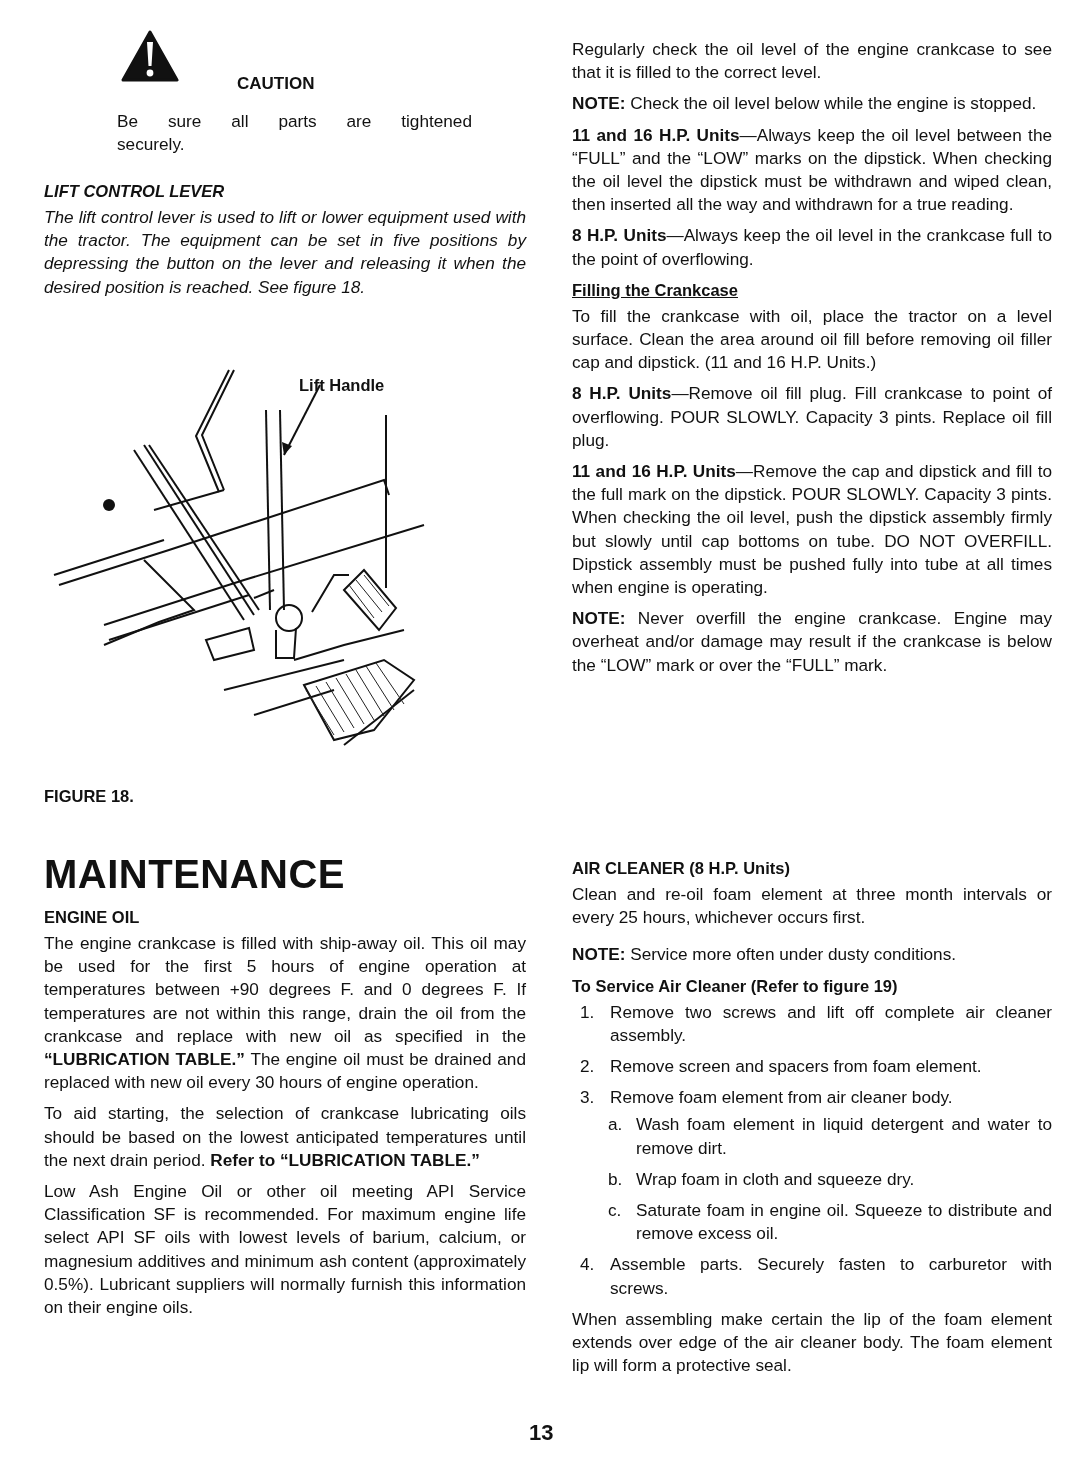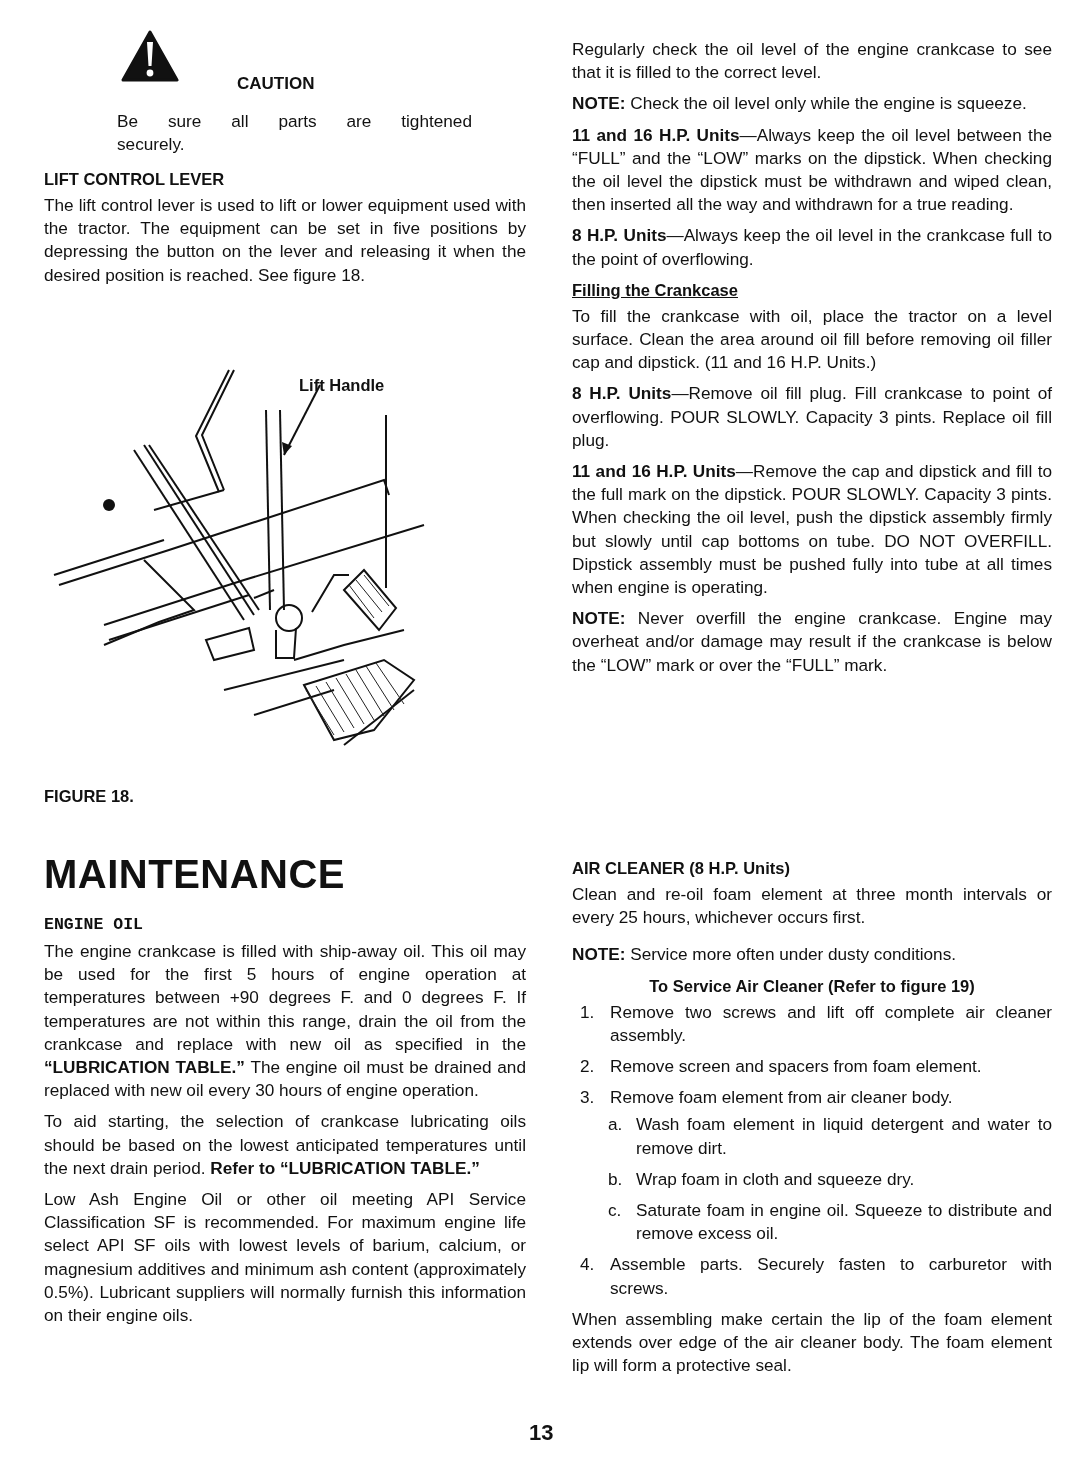--- a/index.html
+++ b/index.html
@@ -30,21 +30,21 @@
 <div class="caution-box">
   <svg style="position:absolute;left:16px;top:0;" width="58" height="52" viewBox="0 0 58 52">
     <path d="M29 2 L56 50 L2 50 Z" fill="#111" stroke="#111" stroke-width="3" stroke-linejoin="round"></path>
     <path d="M26 12 L32 12 L30.5 36 L27.5 36 Z" fill="#fff"></path>
     <circle cx="29" cy="43" r="3.4" fill="#fff"></circle>
   </svg>
   <span class="caution-title">CAUTION</span>
   <div class="caution-text">Be sure all parts are tightened securely.</div>
 </div>
 
-<div class="col left" style="top:168px;">
+<div class="col left" style="top:180px;font-style:italic;">
   <h3>LIFT CONTROL LEVER</h3>
   <p>The lift control lever is used to lift or lower equipment used with the tractor. The equipment can be set in five positions by depressing the button on the lever and releasing it when the desired position is reached. See figure 18.</p>
 </div>
 
 <div class="figure">
   <svg width="440" height="430" viewBox="0 0 440 430">
     <g fill="none" stroke="#111" stroke-width="2">
 
       <path d="M10 215 L120 180"></path>
       <path d="M15 225 L125 190 L340 120 L345 135"></path>
@@ -95,44 +95,44 @@
 
     <path d="M276 25 L240 95" stroke="#111" stroke-width="2" fill="none"></path>
     <path d="M240 95 L238 82 L248 86 Z" fill="#111"></path>
   </svg>
   <span style="position:absolute;left:255px;top:16px;font-weight:bold;font-size:16.5px;">Lift Handle</span>
 </div>
 <div class="fig-label">FIGURE 18.</div>
 
 <div class="col left" style="top:852px;">
   <h1>MAINTENANCE</h1>
-  <h3 style="margin-top:18px;font-family:Liberation Mono, monospace;">ENGINE OIL</h3>
+  <h3 style="margin-top:10px;">ENGINE OIL</h3>
   <p><span>The engine crankcase is filled with ship-away oil. This oil may be used for the first 5 hours of engine operation at temperatures between +90 degrees F. and 0 degrees F. If temperatures are not within this range, drain the oil from the crankcase and replace with new oil as specified in the </span><b>“LUBRICATION TABLE.”</b><span> The engine oil must be drained and replaced with new oil every 30 hours of engine operation.</span></p>
   <p><span>To aid starting, the selection of crankcase lubricating oils should be based on the lowest anticipated temperatures until the next drain period. </span><b>Refer to “LUBRICATION TABLE.”</b></p>
   <p>Low Ash Engine Oil or other oil meeting API Service Classification SF is recommended. For maximum engine life select API SF oils with lowest levels of barium, calcium, or magnesium additives and minimum ash content (approximately 0.5%). Lubricant suppliers will normally furnish this information on their engine oils.</p>
 </div>
 
 <div class="col right" style="top:38px;">
   <p>Regularly check the oil level of the engine crankcase to see that it is filled to the correct level.</p>
-  <p><b>NOTE:</b><span> Check the oil level only while the engine is squeeze.</span></p>
+  <p><b>NOTE:</b><span> Check the oil level below while the engine is stopped.</span></p>
   <p><b>11 and 16 H.P. Units</b><span>—Always keep the oil level between the “FULL” and the “LOW” marks on the dipstick. When checking the oil level the dipstick must be withdrawn and wiped clean, then inserted all the way and withdrawn for a true reading.</span></p>
   <p><b>8 H.P. Units</b><span>—Always keep the oil level in the crankcase full to the point of overflowing.</span></p>
 
   <h3 style="margin-top:2px;text-decoration:underline;">Filling the Crankcase</h3>
   <p>To fill the crankcase with oil, place the tractor on a level surface. Clean the area around oil fill before removing oil filler cap and dipstick. (11 and 16 H.P. Units.)</p>
   <p><b>8 H.P. Units</b><span>—Remove oil fill plug. Fill crankcase to point of overflowing. POUR SLOWLY. Capacity 3 pints. Replace oil fill plug.</span></p>
   <p><b>11 and 16 H.P. Units</b><span>—Remove the cap and dipstick and fill to the full mark on the dipstick. POUR SLOWLY. Capacity 3 pints. When checking the oil level, push the dipstick assembly firmly but slowly until cap bottoms on tube. DO NOT OVERFILL. Dipstick assembly must be pushed fully into tube at all times when engine is operating.</span></p>
   <p><b>NOTE:</b><span> Never overfill the engine crankcase. Engine may overheat and/or damage may result if the crankcase is below the “LOW” mark or over the “FULL” mark.</span></p>
 </div>
 
 <div class="col right" style="top:857px;">
   <h3>AIR CLEANER (8 H.P. Units)</h3>
   <p>Clean and re-oil foam element at three month intervals or every 25 hours, whichever occurs first.</p>
   <p style="margin-top:14px;"><b>NOTE:</b><span> Service more often under dusty conditions.</span></p>
-  <h3 style="margin-top:0;text-align:center;">To Service Air Cleaner (Refer to figure 19)</h3>
+  <h3 style="margin-top:0;">To Service Air Cleaner (Refer to figure 19)</h3>
   <ol>
     <li><span class="num">1.</span><span>Remove two screws and lift off complete air cleaner assembly.</span></li>
     <li><span class="num">2.</span><span>Remove screen and spacers from foam element.</span></li>
     <li style="margin-bottom:4px;"><span class="num">3.</span><span>Remove foam element from air cleaner body.</span></li>
   </ol>
   <ol class="sub">
     <li><span class="num">a.</span><span>Wash foam element in liquid detergent and water to remove dirt.</span></li>
     <li><span class="num">b.</span><span>Wrap foam in cloth and squeeze dry.</span></li>
     <li><span class="num">c.</span><span>Saturate foam in engine oil. Squeeze to distribute and remove excess oil.</span></li>
   </ol>

